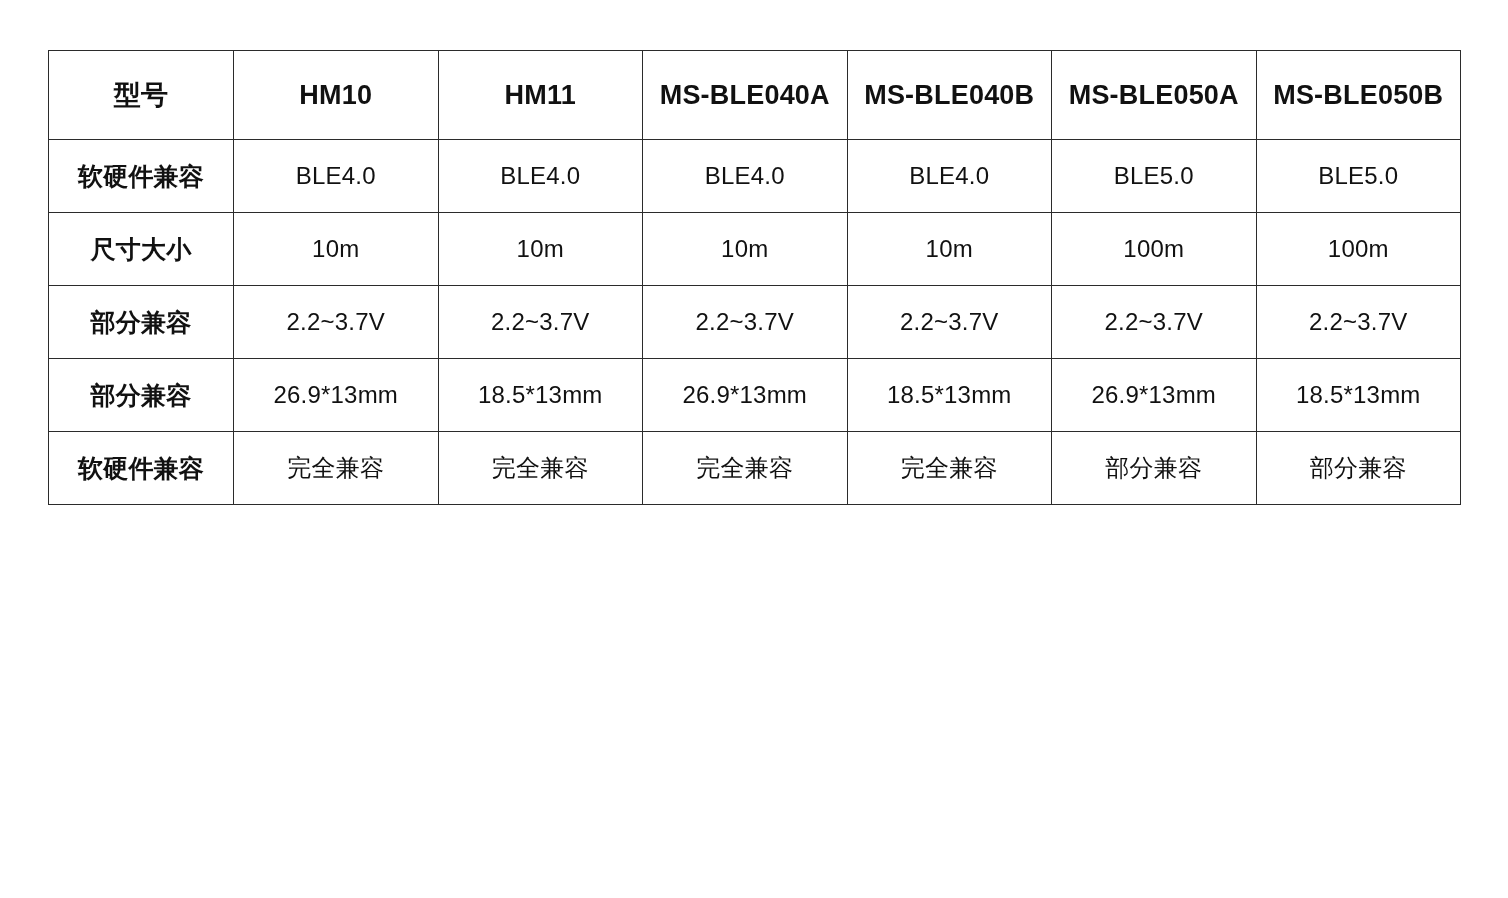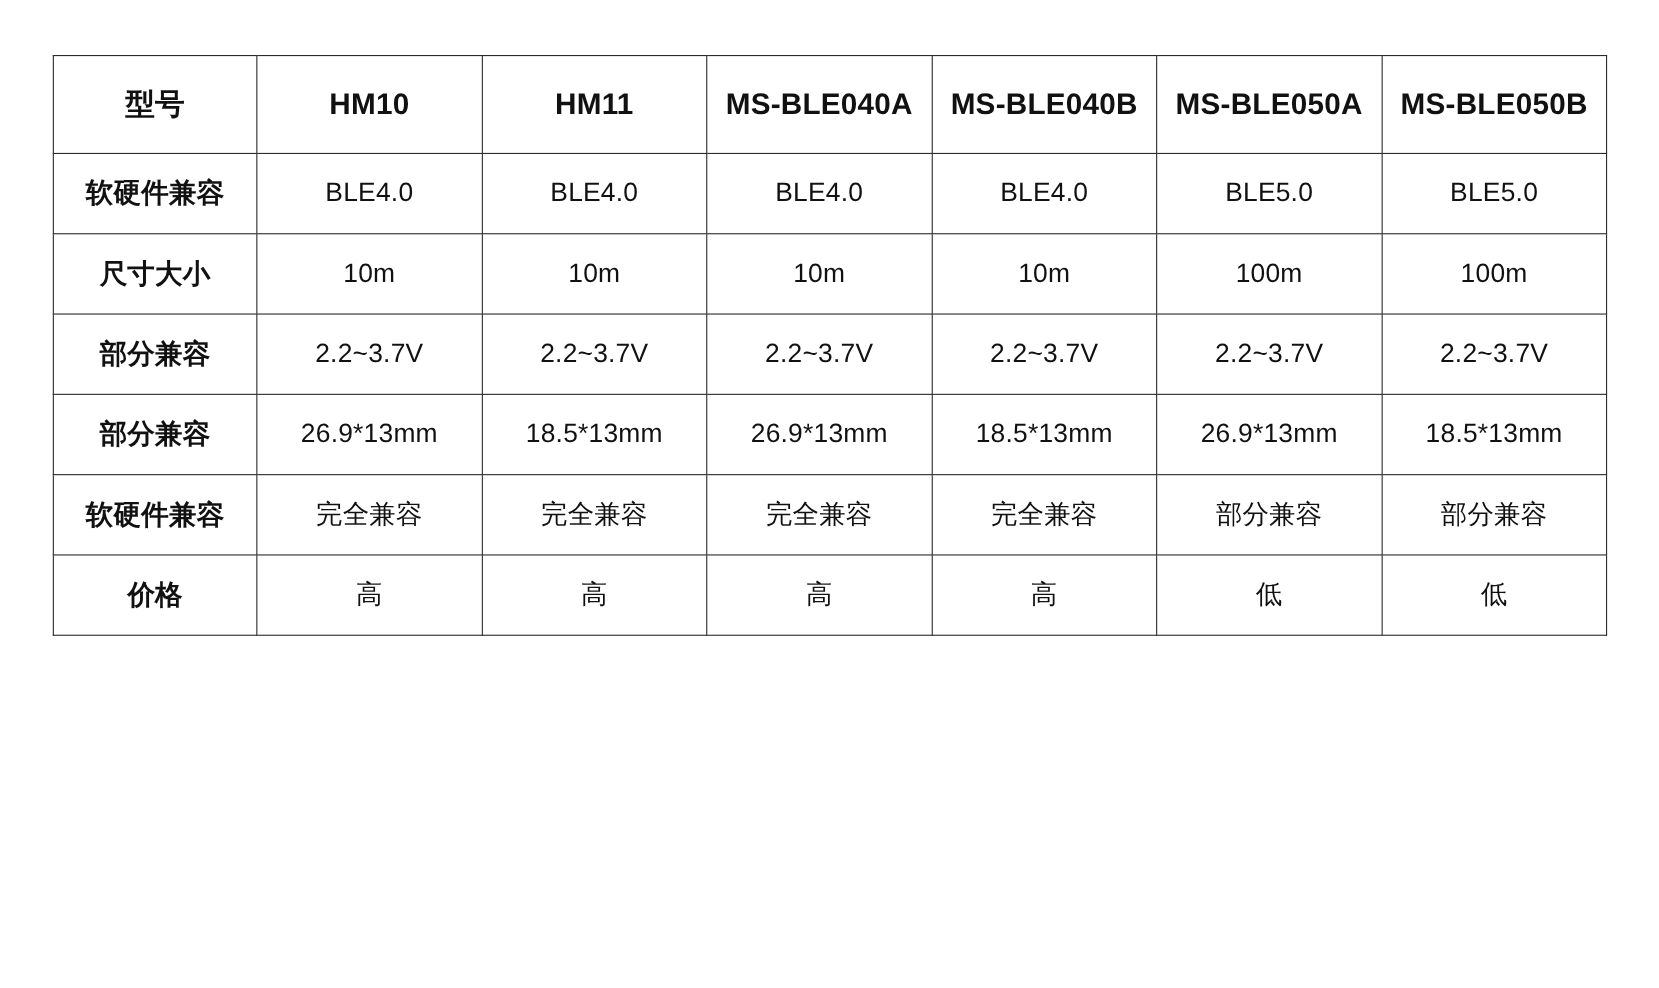--- a/index.html
+++ b/index.html
@@ -122,24 +122,15 @@
         <td class="row-label">软硬件兼容</td>
         <td>完全兼容</td>
         <td>完全兼容</td>
         <td>完全兼容</td>
         <td>完全兼容</td>
         <td>部分兼容</td>
         <td>部分兼容</td>
       </tr>
 
 
-      <tr>
-        <td class="row-label">价格</td>
-        <td>高</td>
-        <td>高</td>
-        <td>高</td>
-        <td>高</td>
-        <td>低</td>
-        <td>低</td>
-      </tr>
     </tbody>
   </table>
 </div>
 
 </body></html>

